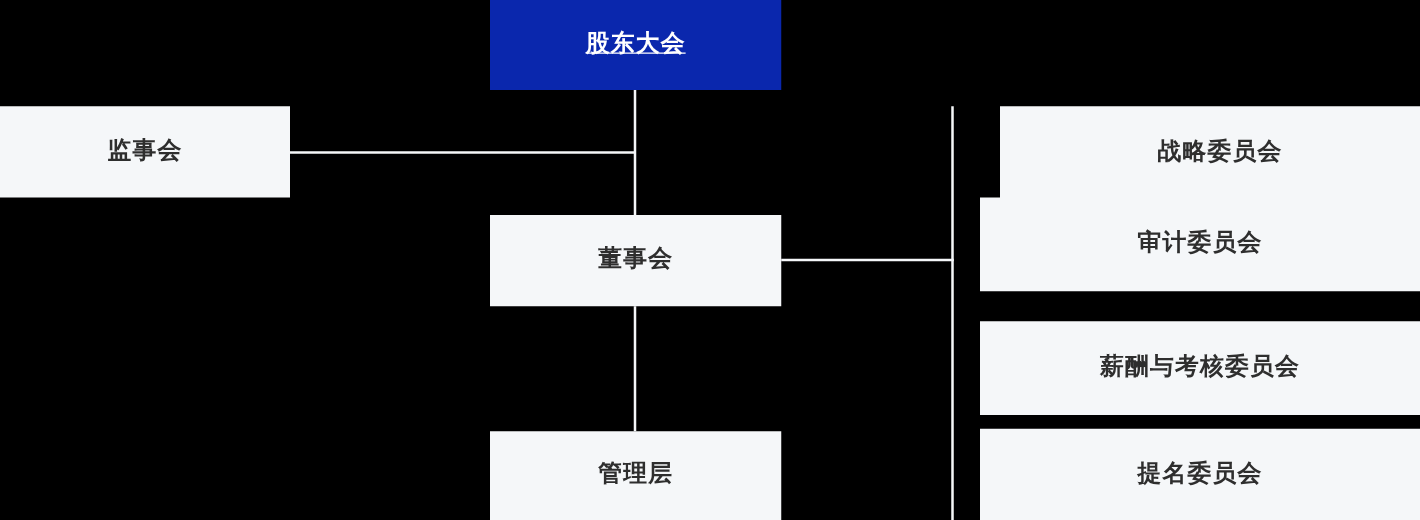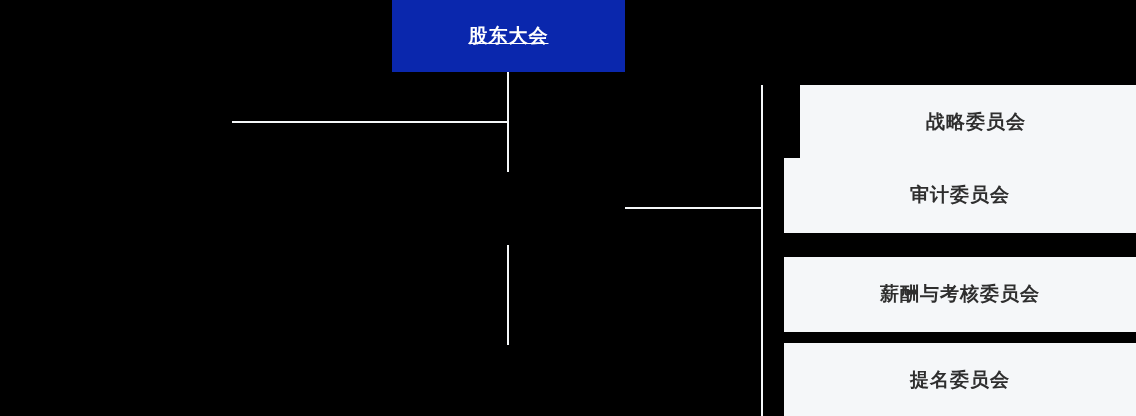--- a/index.html
+++ b/index.html
@@ -68,22 +68,25 @@
 <div id="org-chart">
 
   <div class="connector c-v-top"></div>
   <div class="connector c-h-superv"></div>
   <div class="connector c-v-bottom"></div>
   <div class="connector c-h-board"></div>
   <div class="connector c-v-comm"></div>
 
   <div class="node node-accent n-shareholders">股东大会</div>
 
+  <div class="node node-light n-supervisors">监事会</div>
 
+  <div class="node node-light n-board">董事会</div>
 
+  <div class="node node-light n-management">管理层</div>
 
   <div class="node node-light n-committee c-0">战略委员会</div>
 
   <div class="node node-light n-committee c-1">审计委员会</div>
 
   <div class="node node-light n-committee c-2">薪酬与考核委员会</div>
 
   <div class="node node-light n-committee c-3">提名委员会</div>
 
 </div>

